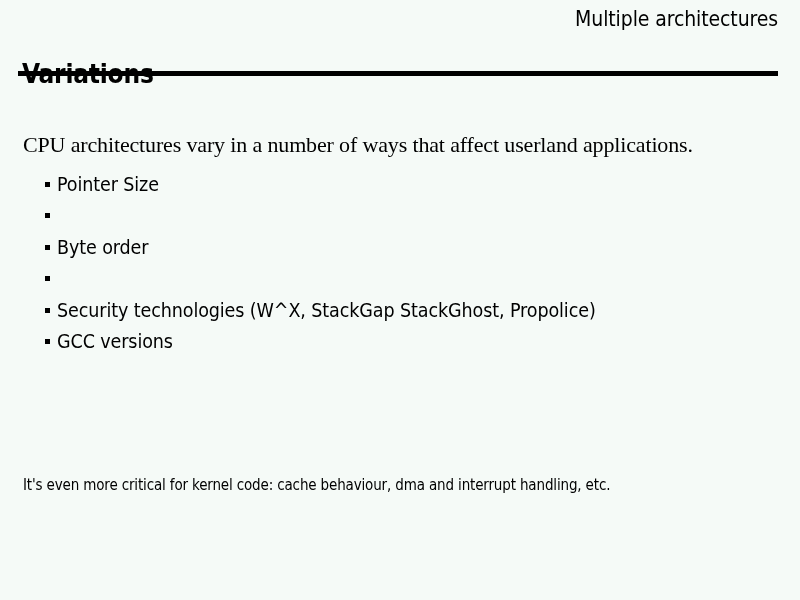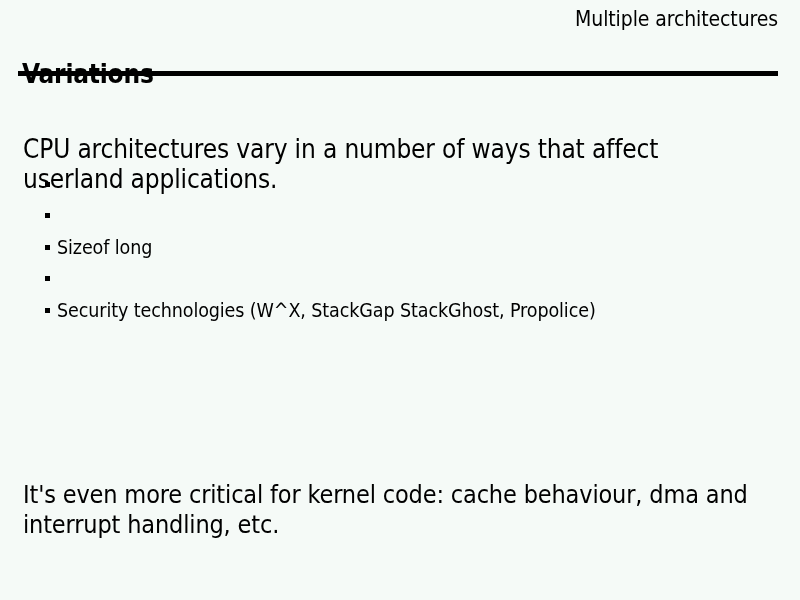--- a/index.html
+++ b/index.html
@@ -64,24 +64,25 @@
     position: absolute;
     left: 0;
     top: 78px;
     width: 800px;
   }
   .lead-paragraph {
     position: absolute;
     left: 23px;
     top: 30px;
     width: 700px;
-    font-size: 26px;
+    font-size: 22px;
     line-height: 30px;
     letter-spacing: -0.15px;
     font-stretch: condensed;
+    font-family: Liberation Serif, serif;
   }
   .bullet-list {
     position: absolute;
     left: 45px;
     top: 91px;
     margin: 0;
     padding: 0;
     list-style: none;
     width: 740px;
   }
@@ -101,21 +102,21 @@
     top: 13px;
     width: 5px;
     height: 5px;
     background: #000000;
   }
   .closing-paragraph {
     position: absolute;
     left: 23px;
     top: 377px;
     width: 752px;
-    font-size: 25px;
+    font-size: 15px;
     line-height: 30px;
     letter-spacing: -0.15px;
     font-stretch: condensed;
   }
 </style>
 </head>
 <body>
 
 <div class="slide">
 
@@ -125,33 +126,38 @@
     <div class="title-rule"></div>
   </div>
 
   <div class="slide-body">
 
     <p class="lead-paragraph">CPU architectures vary in a number of ways that affect userland applications.</p>
 
     <ul class="bullet-list">
       <li class="bullet-item">
         <span class="bullet-marker"></span>
+        <span>Pointer Size</span>
       </li>
       <li class="bullet-item">
         <span class="bullet-marker"></span>
       </li>
       <li class="bullet-item">
         <span class="bullet-marker"></span>
-        <span>Sizeof long</span>
+        <span>Byte order</span>
       </li>
       <li class="bullet-item">
         <span class="bullet-marker"></span>
       </li>
       <li class="bullet-item">
         <span class="bullet-marker"></span>
         <span>Security technologies (W^X, StackGap StackGhost, Propolice)</span>
+      </li>
+      <li class="bullet-item">
+        <span class="bullet-marker"></span>
+        <span>GCC versions</span>
       </li>
     </ul>
 
     <p class="closing-paragraph">It's even more critical for kernel code: cache behaviour, dma and interrupt handling, etc.</p>
 
   </div>
 </div>
 
 </body></html>

